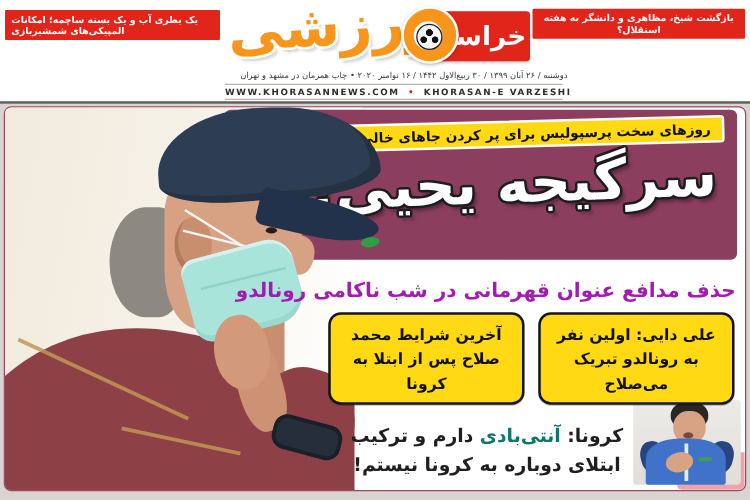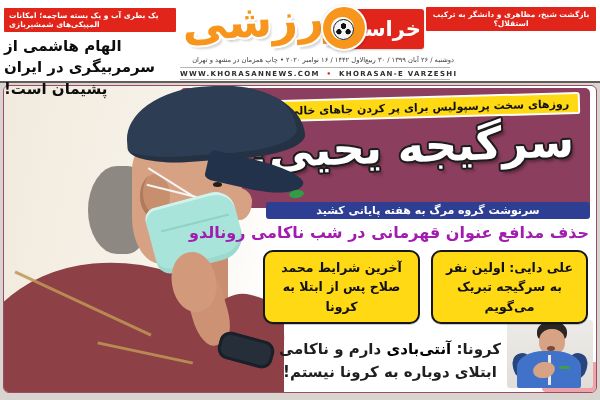--- a/index.html
+++ b/index.html
@@ -66,63 +66,62 @@
   .main-headline{position:absolute;right:16px;top:32px;color:#fff;font-size:45px;font-weight:bold;transform:rotate(-2deg);white-space:nowrap;
     text-shadow:-2px 0 #1d1d1d,2px 0 #1d1d1d,0 -2px #1d1d1d,0 2px #1d1d1d,-1.5px -1.5px #1d1d1d,1.5px 1.5px #1d1d1d,-1.5px 1.5px #1d1d1d,1.5px -1.5px #1d1d1d,3px 4px 3px rgba(0,0,0,.35);}
   
   .sub-kicker{position:absolute;right:6px;top:116px;width:324px;height:17px;background:#2e3e92;border-radius:3px;color:#fff;font-size:11px;font-weight:bold;text-align:center;line-height:17px;z-index:6;letter-spacing:.5px;white-space:nowrap;}
   .sub-headline{position:absolute;right:7px;top:137px;font-size:16px;font-weight:bold;color:#a21caf;z-index:6;white-space:nowrap;}
   .ybox-row{position:absolute;right:8px;top:164px;display:flex;gap:11px;z-index:6;}
   .ybox{width:143px;background:#ffd914;border:2.5px solid #161616;border-radius:10px;padding:6px 5px;font-size:12.5px;font-weight:bold;color:#111;text-align:center;line-height:1.55;box-shadow:0 1px 0 rgba(0,0,0,.2);}
   
   .bottom-kicker{position:absolute;right:96px;top:238px;font-size:9.5px;font-weight:bold;color:#97918a;z-index:6;white-space:nowrap;}
   .bottom-headline{position:absolute;right:92px;top:252px;width:228px;font-size:15px;font-weight:bold;color:#1f1f1f;text-align:center;line-height:1.55;z-index:6;}
-  .hl-red{color:#000000;}
+  .hl-red{color:#0f766e;}
   .pink-strip{position:absolute;right:0;top:276px;width:54px;height:30px;background:#efa3a9;border-radius:4px 0 0 4px;z-index:3;}
   
   .fencer{position:absolute;right:3px;top:234px;width:86px;height:68px;z-index:5;background:linear-gradient(#edebe7,#e1deda);border-radius:3px;overflow:hidden;}
   .f-hair{left:30px;top:1px;width:30px;height:22px;background:#2b2624;border-radius:50% 50% 42% 42%;}
   .f-face{left:32px;top:9px;width:26px;height:26px;background:#d8a384;border-radius:46%;}
   .f-mouth{left:40px;top:26px;width:8px;height:5px;background:#7a4a38;border-radius:50%;}
   .f-body{left:10px;top:31px;width:64px;height:38px;background:#3f72c8;border-radius:42% 42% 8% 8%;}
   .f-shoulder1{left:6px;top:33px;width:20px;height:26px;background:#27457e;border-radius:45%;transform:rotate(-14deg);}
   .f-shoulder2{left:60px;top:33px;width:20px;height:26px;background:#27457e;border-radius:45%;transform:rotate(14deg);}
   .f-zip{left:41px;top:35px;width:3px;height:30px;background:#e8e8e8;}
   .f-hands{left:26px;top:42px;width:22px;height:16px;background:#d8a384;border-radius:50%;transform:rotate(-10deg);}
   .f-stripe{left:52px;top:46px;width:11px;height:3px;background:#3f9e4d;border-radius:2px;}
 </style>
 </head>
 <body>
 
 <div class="header">
 
   <div class="story-left">
     <span class="kicker-red">یک بطری آب و یک بسته ساچمه؛ امکانات المپیکی‌های شمشیربازی</span>
-    <div class="top-headline">الهام هاشمی از سرمربیگری در ایران پشیمان است!</div>
   </div>
 
   <div class="masthead">
     <div class="wordmark">ورزشی</div>
     <div class="logo-box">
       <span>خراسان</span>
       <div class="emblem">
         <div class="emblem-hole"></div>
         <div class="football"></div>
       </div>
     </div>
     <div class="dateline">دوشنبه / ۲۶ آبان ۱۳۹۹ / ۳۰ ربیع‌الاول ۱۴۴۲ / ۱۶ نوامبر ۲۰۲۰ • چاپ همزمان در مشهد و تهران</div>
     <div class="website-line">
       <span>WWW.KHORASANNEWS.COM</span>
       <span class="dot">•</span>
       <span>KHORASAN-E VARZESHI</span>
     </div>
   </div>
 
   <div class="story-right">
-    <span class="kicker-red">بازگشت شیخ، مظاهری و دانشگر به ترکیب استقلال؟</span>
+    <span class="kicker-red">بازگشت شیخ، مظاهری و دانشگر به هفته استقلال؟</span>
   </div>
 </div>
 
 <div class="card">
 
   <div class="photo">
     <div class="neck"></div>
     <div class="shirt"></div>
     <div class="shirt2"></div>
     <div class="seam1"></div>
@@ -150,30 +149,29 @@
     <div class="mask"></div>
     <div class="maskfold"></div>
     <div class="hand"></div>
   </div>
   <div class="capgrp">
     <div class="cap-crown"></div>
     <div class="cap-brim"></div>
     <div class="cap-logo"></div>
   </div>
 
-  <div class="sub-kicker">سرنوشت گروه مرگ به هفته پایانی کشید</div>
   <div class="sub-headline">حذف مدافع عنوان قهرمانی در شب ناکامی رونالدو</div>
 
   <div class="ybox-row">
-    <div class="ybox">علی دایی: اولین نفر به سرگیجه تبریک می‌گویم</div>
+    <div class="ybox">علی دایی: اولین نفر به رونالدو تبریک می‌صلاح</div>
     <div class="ybox">آخرین شرایط محمد صلاح پس از ابتلا به کرونا</div>
   </div>
 
   <div class="bottom-headline">
-    <span>کرونا: </span><span class="hl-red">آنتی‌بادی</span><span> دارم و ناکامی ابتلای دوباره به کرونا نیستم!</span>
+    <span>کرونا: </span><span class="hl-red">آنتی‌بادی</span><span> دارم و ترکیب ابتلای دوباره به کرونا نیستم!</span>
   </div>
 
   <div class="pink-strip"></div>
 
   <div class="fencer">
     <div class="f-hair"></div>
     <div class="f-face"></div>
     <div class="f-mouth"></div>
     <div class="f-shoulder1"></div>
     <div class="f-shoulder2"></div>

